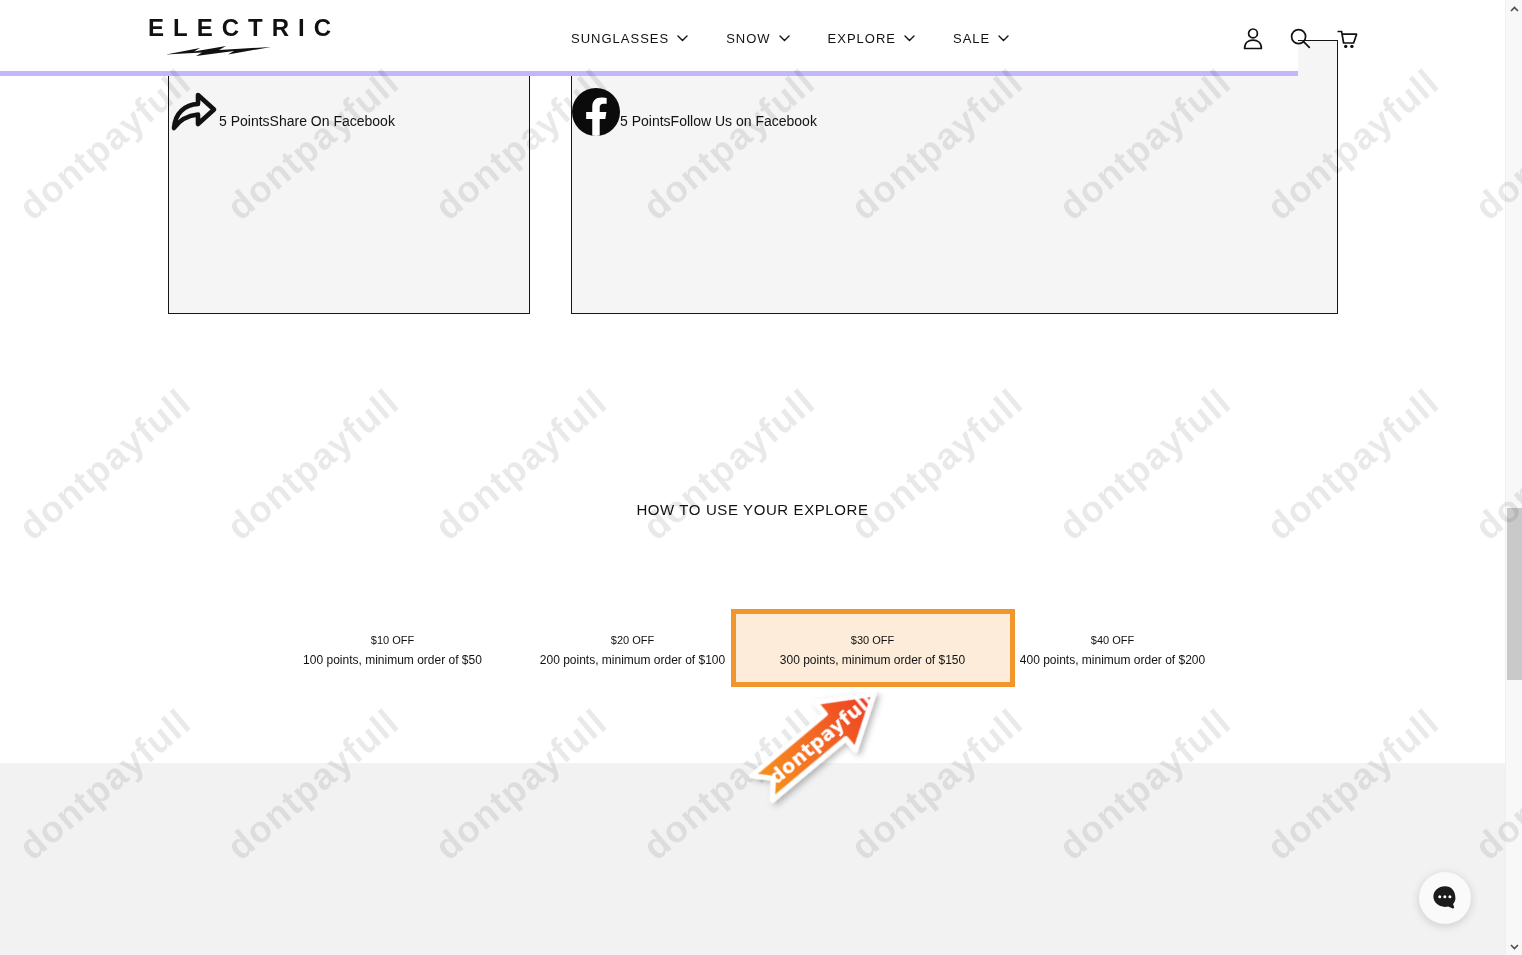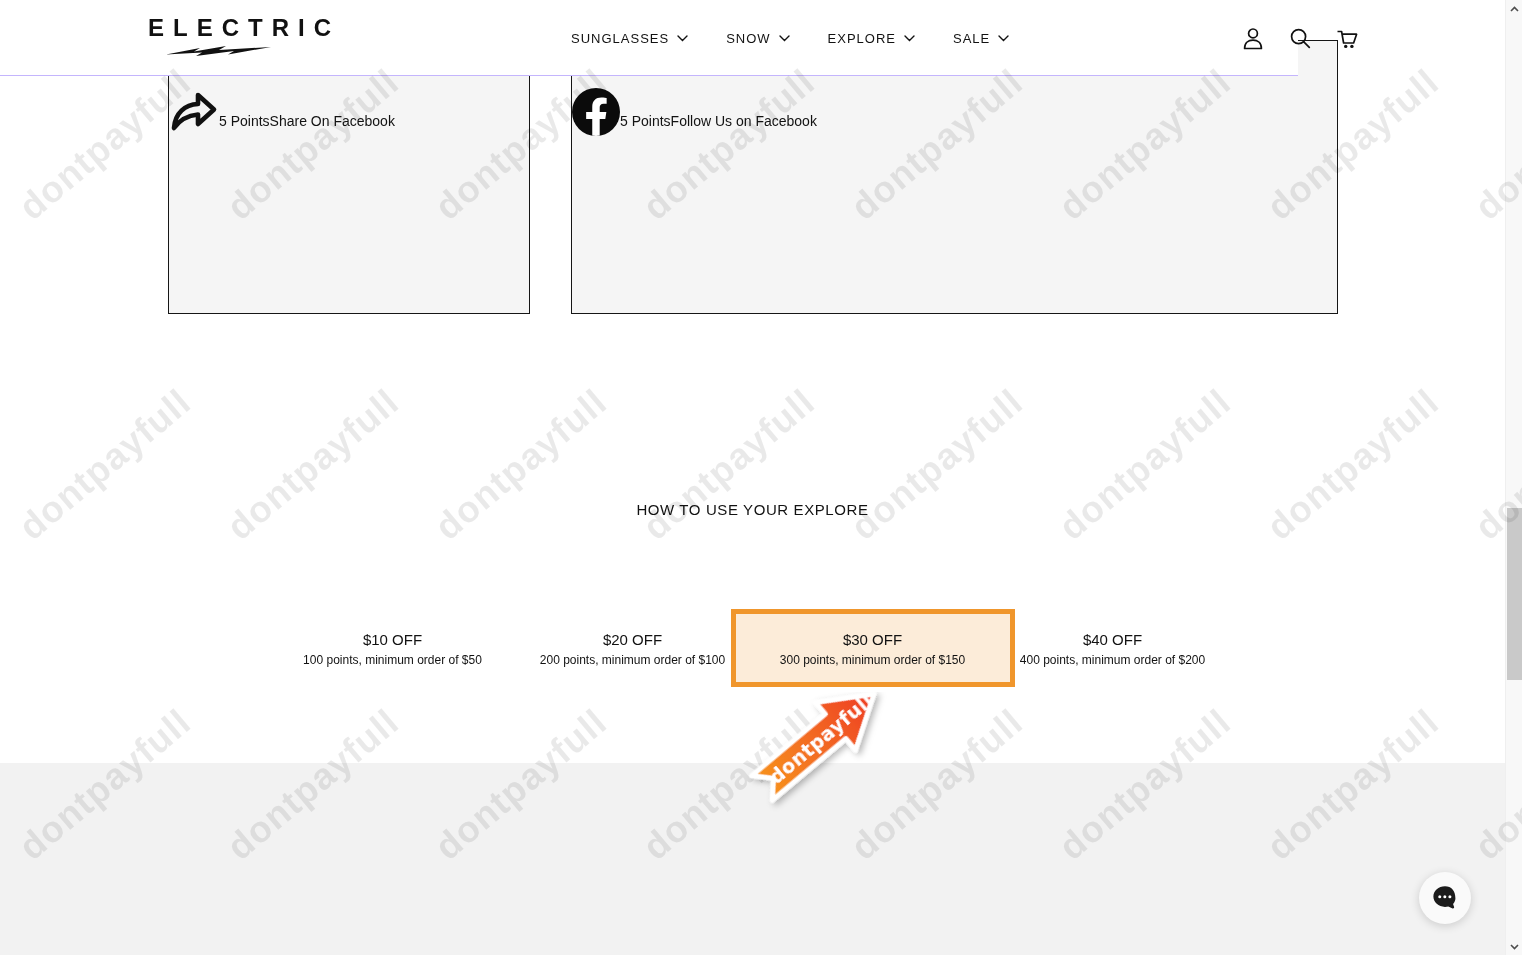--- a/index.html
+++ b/index.html
@@ -20,28 +20,28 @@
   
   .howto-title { position:absolute; top:501px; left:0; right:17px; text-align:center;
                  font-size:15px; letter-spacing:.6px; z-index:2; }
   .howto-sub   { position:absolute; top:527px; left:0; right:17px; text-align:center;
                  font-size:14px; z-index:2; }
 
   
   .tier-row { position:absolute; top:631px; left:0; right:17px; display:flex;
               justify-content:center; z-index:2; }
   .tier { width:240px; text-align:center; }
-  .tier-title { font-size:15px; line-height:18px; margin-bottom:3px; }
+  .tier-title { font-size:11px; line-height:18px; margin-bottom:3px; }
   .tier-detail { font-size:12px; line-height:17px; }
   .highlight-box { position:absolute; left:731px; top:609px; width:284px; height:78px;
               background:var(--hl-fill,#FCECD9); border:5px solid var(--hl-border,#F0962C); z-index:1; }
 
   
   .site-header { position:absolute; top:0; left:0; width:1298px; height:76px; background:#fff;
-                 border-bottom:1px solid #c4b5fd; }
+                 border-bottom:5px solid #c4b5fd; }
   .site-header > * { position:absolute; z-index:2; }
   .logo { left:148px; top:14px; width:150px; cursor:pointer; }
   .logo-word { font-weight:700; font-size:24px; letter-spacing:9px; color:#111; white-space:nowrap; }
   .logo-bolt { margin:3px 0 0 18px; display:block; }
   .main-nav { left:571px; top:0; height:76px; display:flex; align-items:center; gap:38px; }
   .nav-item { display:flex; align-items:center; gap:8px; font-size:13px; letter-spacing:1px;
               color:#121212; cursor:pointer; white-space:nowrap; }
   .header-icons { left:1242px; top:0; height:76px; display:flex; align-items:center; gap:25px; }
   .hicon { cursor:pointer; display:flex; }
 

